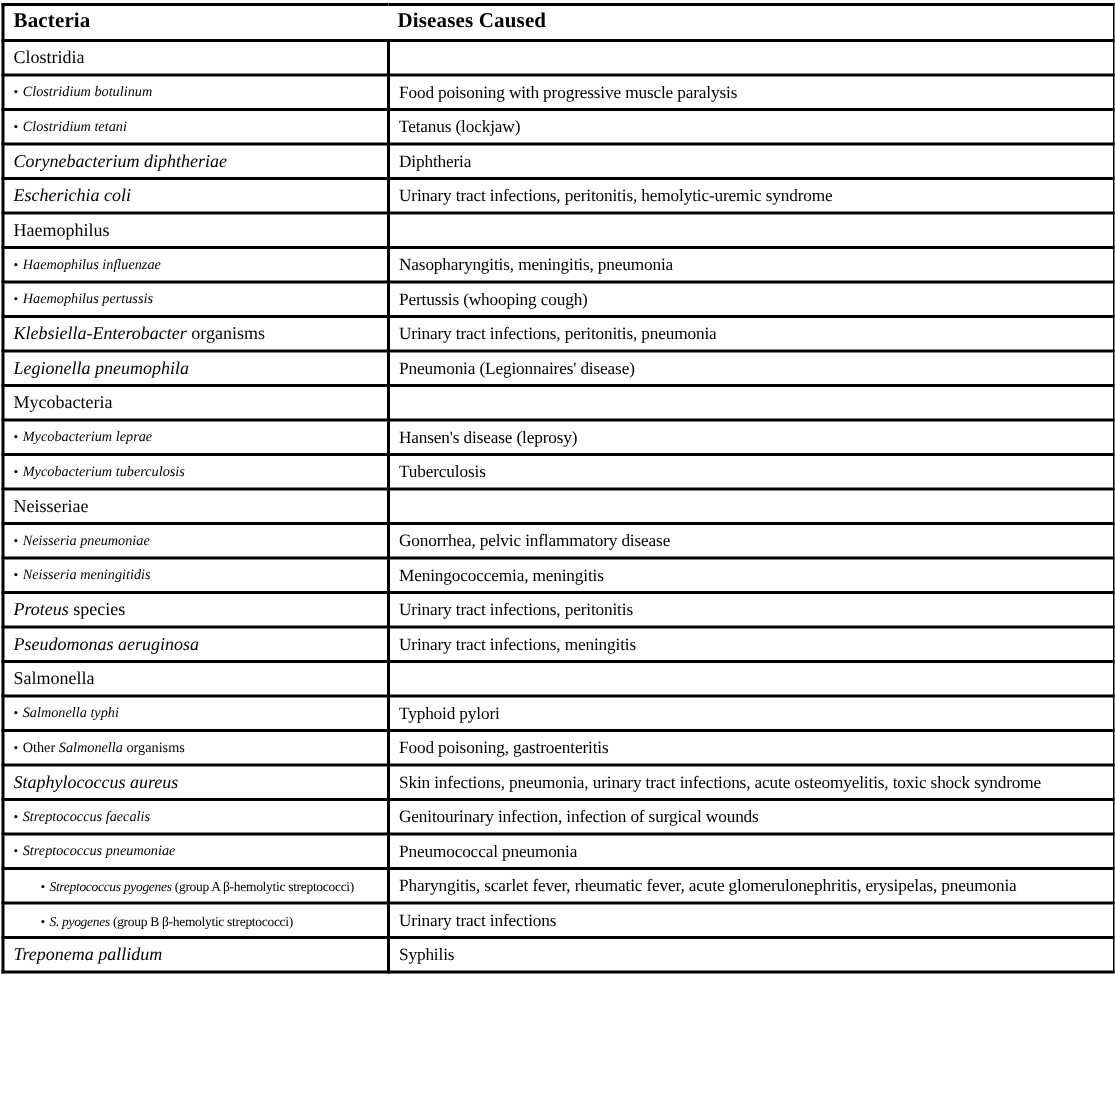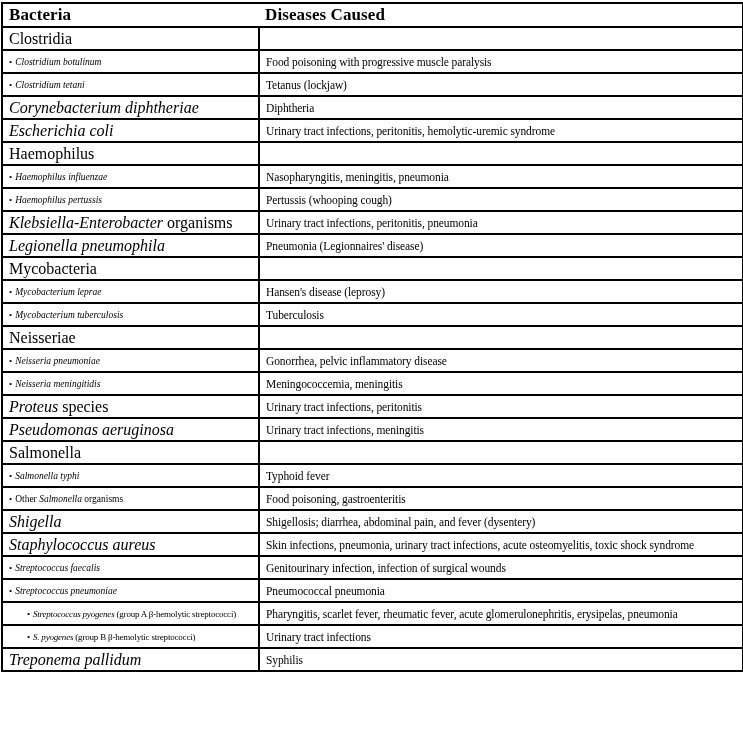--- a/index.html
+++ b/index.html
@@ -27,30 +27,30 @@
   th, td {
     border: 2px solid #000000;
     padding: 0;
     vertical-align: middle;
     white-space: nowrap;
     overflow: hidden;
     text-align: left;
   }
   th {
     height: 22px;
-    font-size: 17px;
+    font-size: 14px;
     font-weight: bold;
     padding-left: 6px;
     letter-spacing: 0.1px;
   }
   th.th-bacteria { border-right: hidden; }
   th.th-diseases { border-left: hidden; }
   td { height: 21px; }
   td.cell-bacteria {
-    font-size: 16px;
+    font-size: 12px;
     padding-left: 6px;
   }
   td.cell-bacteria.sub {
     font-size: 9.5px;
   }
   td.cell-bacteria.sub.tight {
     font-size: 9px;
     letter-spacing: -0.2px;
     padding-left: 24px;
   }
@@ -153,29 +153,25 @@
         <tr>
           <td class="cell-bacteria species"><span class="it">Pseudomonas aeruginosa</span></td>
           <td class="cell-disease">Urinary tract infections, meningitis</td>
         </tr>
         <tr>
           <td class="cell-bacteria group"><span>Salmonella</span></td>
           <td class="cell-disease"></td>
         </tr>
         <tr>
           <td class="cell-bacteria sub"><span class="bullet">•</span><span class="it">Salmonella typhi</span></td>
-          <td class="cell-disease">Typhoid fever</td>
+          <td class="cell-disease">Typhoid pylori</td>
         </tr>
         <tr>
           <td class="cell-bacteria sub"><span class="bullet">•</span><span>Other </span><span class="it">Salmonella</span><span> organisms</span></td>
           <td class="cell-disease">Food poisoning, gastroenteritis</td>
-        </tr>
-        <tr>
-          <td class="cell-bacteria species"><span class="it">Shigella</span></td>
-          <td class="cell-disease">Shigellosis; diarrhea, abdominal pain, and fever (dysentery)</td>
         </tr>
         <tr>
           <td class="cell-bacteria species"><span class="it">Staphylococcus aureus</span></td>
           <td class="cell-disease">Skin infections, pneumonia, urinary tract infections, acute osteomyelitis, toxic shock syndrome</td>
         </tr>
         <tr>
           <td class="cell-bacteria sub"><span class="bullet">•</span><span class="it">Streptococcus faecalis</span></td>
           <td class="cell-disease">Genitourinary infection, infection of surgical wounds</td>
         </tr>
         <tr>

